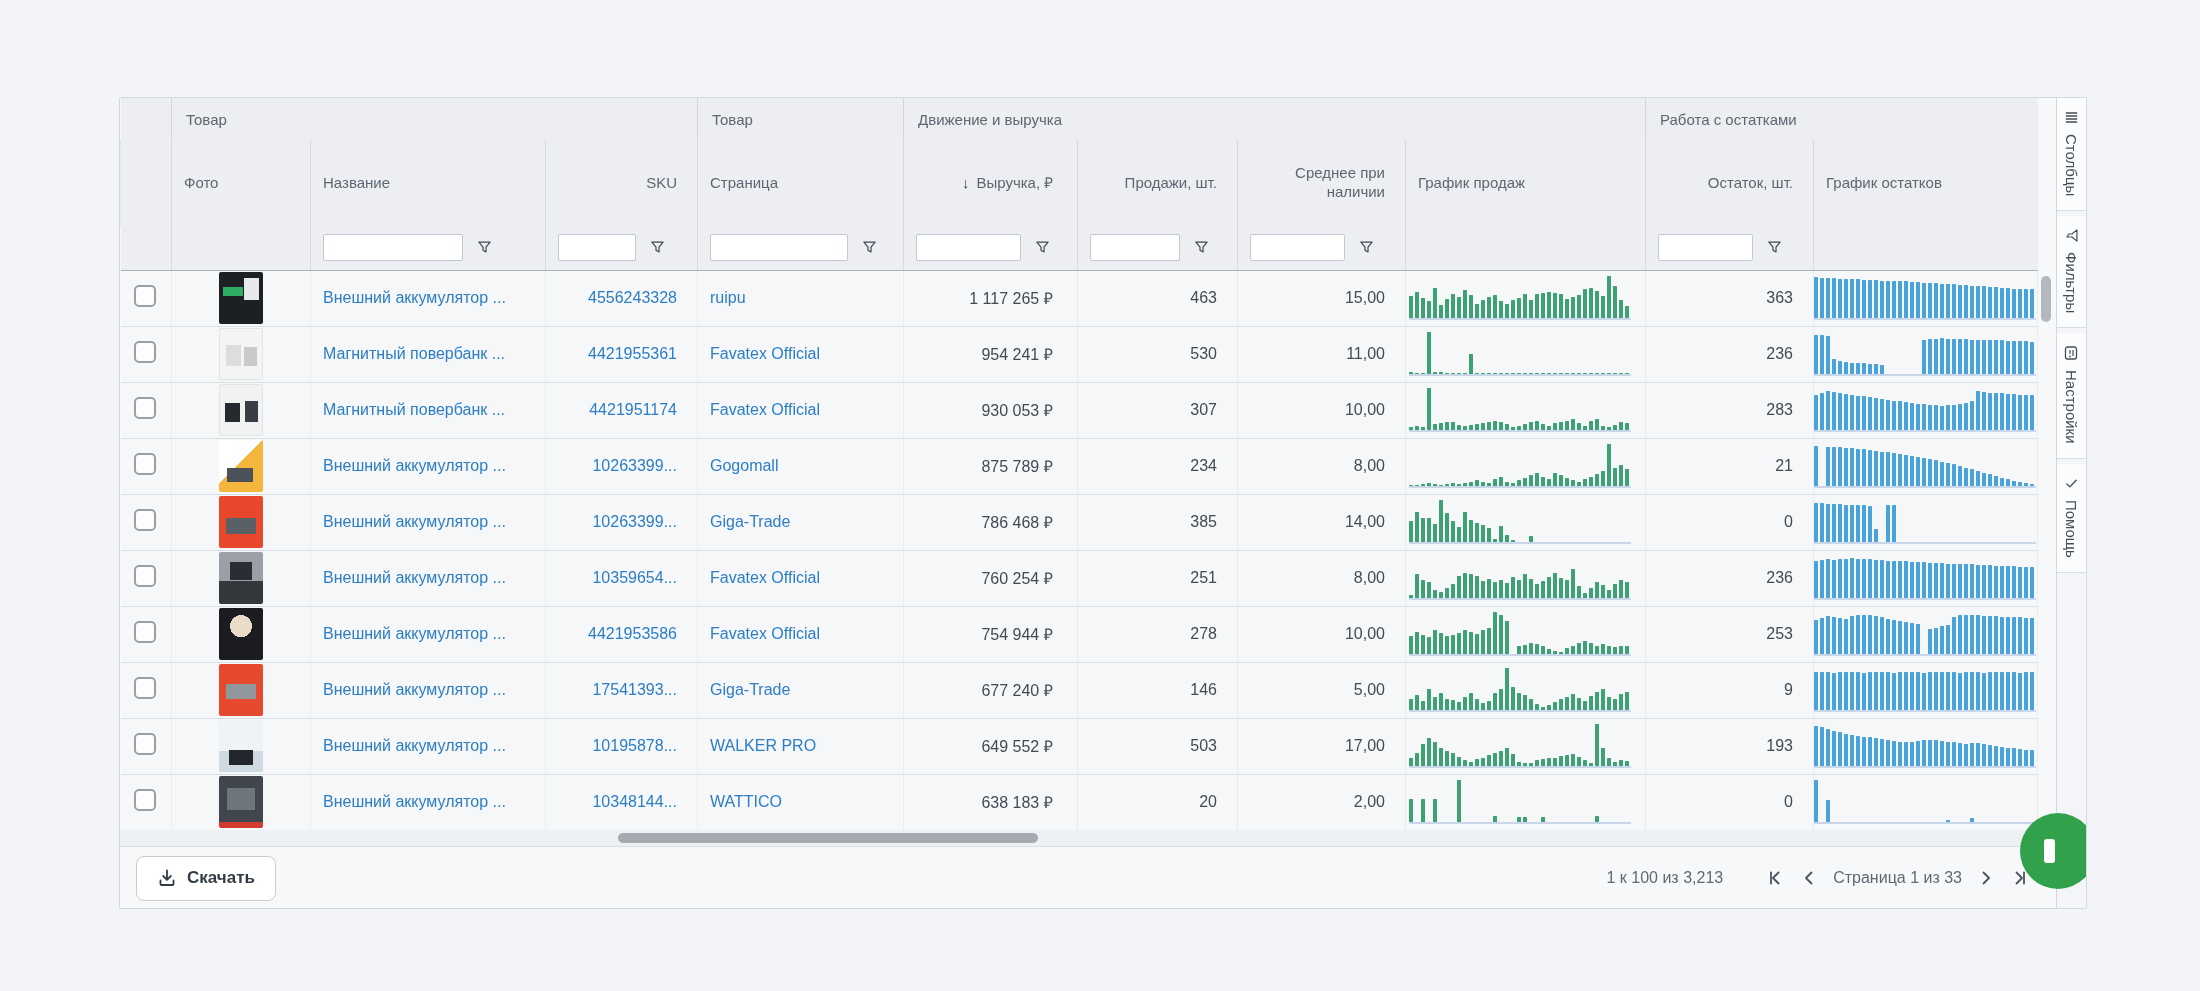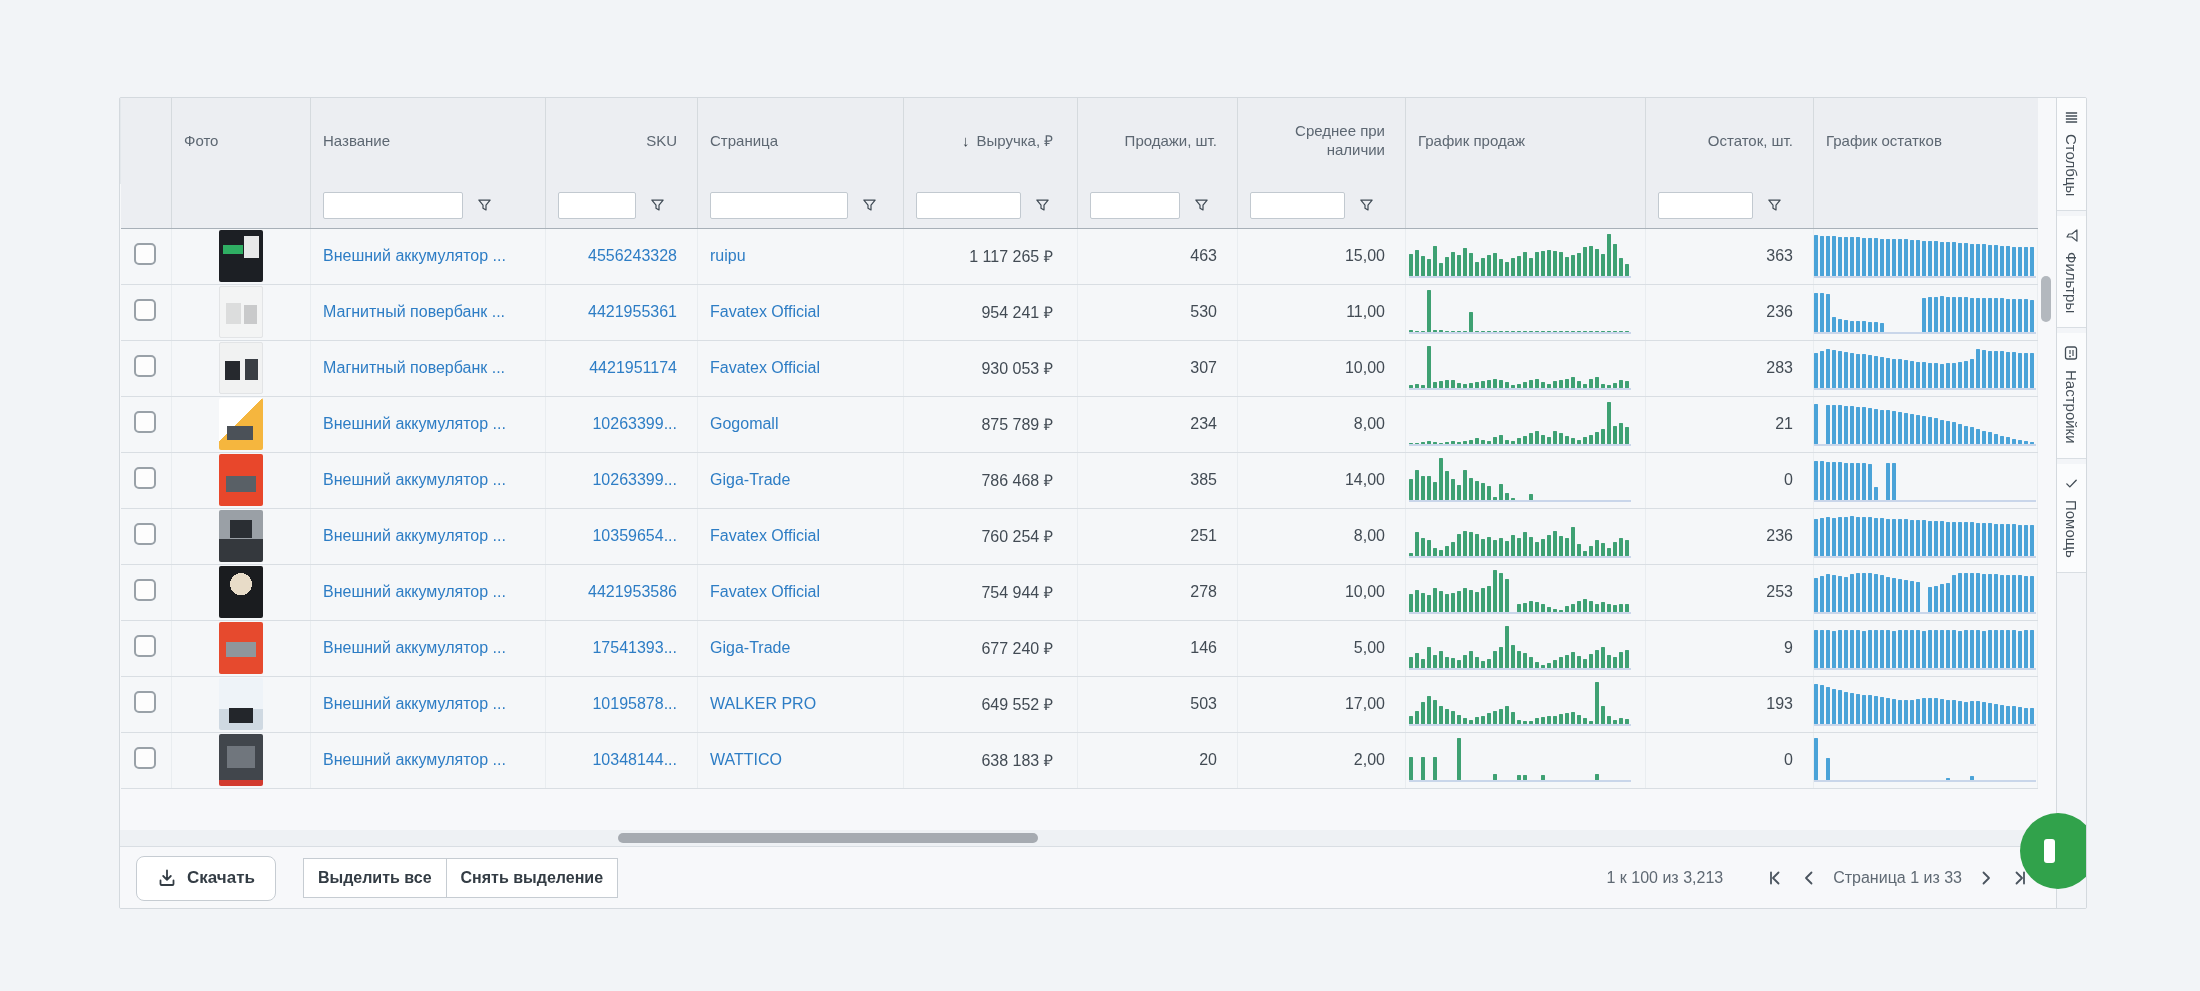--- a/index.html
+++ b/index.html
@@ -94,20 +94,27 @@
           <col style="width:152px">
           <col style="width:206px">
           <col style="width:174px">
           <col style="width:160px">
           <col style="width:168px">
           <col style="width:240px">
           <col style="width:168px">
           <col style="width:224px">
         </colgroup>
       <thead id="thead">
+          <tr class="group-row">
+            <th colspan="1"></th>
+            <th colspan="3">Товар</th>
+            <th colspan="1">Товар</th>
+            <th colspan="4">Движение и выручка</th>
+            <th colspan="2">Работа с остатками</th>
+          </tr>
           <tr class="cols-row">
             <th class="no-sep"></th>
             <th class="al"><span>Фото</span></th>
             <th class="al"><span>Название</span></th>
             <th class="ar"><span>SKU</span></th>
             <th class="al"><span>Страница</span></th>
             <th class="ar-wide"><span class="sort-arrow">↓</span><span>Выручка, ₽</span></th>
             <th class="ar"><span>Продажи, шт.</span></th>
             <th class="ar"><span>Среднее при наличии</span></th>
             <th class="al"><span>График продаж</span></th>
@@ -1135,24 +1142,20 @@
     <div class="footer">
       <button class="btn-download">
         <span style="display:inline-flex">
           <svg width="20" height="20" viewBox="0 0 20 20">
               <path d="M10 2.5v9M6.2 8l3.8 3.8L13.8 8" fill="none" stroke="#333c44" stroke-width="1.8" stroke-linecap="round" stroke-linejoin="round"></path>
               <path d="M3.5 12.5v3.5a1 1 0 0 0 1 1h11a1 1 0 0 0 1-1v-3.5" fill="none" stroke="#333c44" stroke-width="1.8" stroke-linecap="round"></path>
             </svg>
         </span>
         <span>Скачать</span>
       </button>
-      <span class="seg">
-        <button>Выделить все</button>
-        <button>Снять выделение</button>
-      </span>
       <span class="pager">
         <span class="range">1 к 100 из 3,213</span>
         <button class="pg-btn">
           <svg width="16" height="16" viewBox="0 0 16 16">
               <path d="M4 2.5v11" stroke="#4a545e" stroke-width="1.8" stroke-linecap="round"></path>
               <path d="M11.5 2.5 6 8l5.5 5.5" fill="none" stroke="#4a545e" stroke-width="1.8" stroke-linecap="round" stroke-linejoin="round"></path>
             </svg>
         </button>
         <button class="pg-btn">
           <svg width="16" height="16" viewBox="0 0 16 16">

